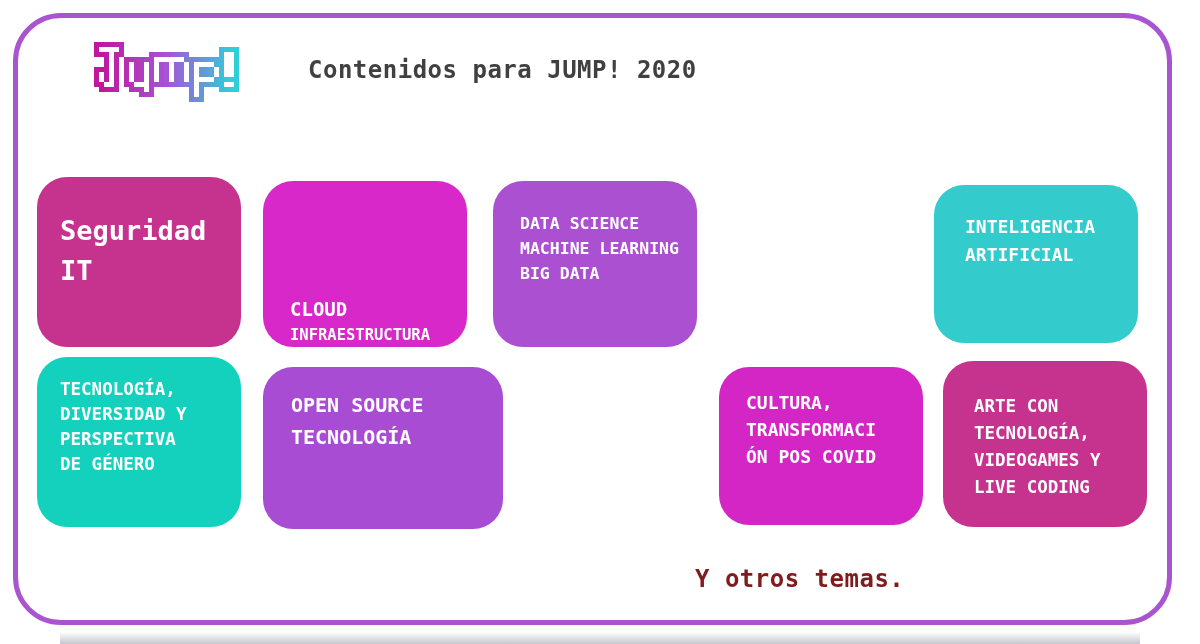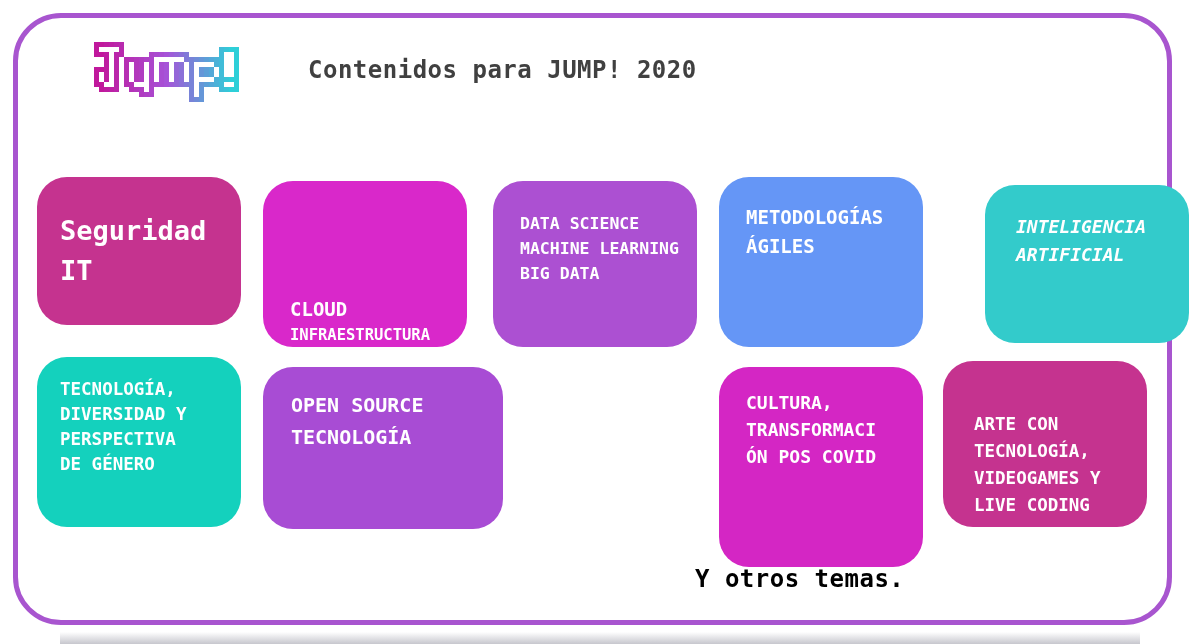--- a/index.html
+++ b/index.html
@@ -16,41 +16,41 @@
   .title{
     position:absolute;left:290px;top:38px;margin:0;
     font-size:24px;font-weight:700;letter-spacing:0.5px;
   }
   .card{
     position:absolute;border-radius:30px;color:#ffffff;
     box-sizing:border-box;display:flex;flex-direction:column;
   }
   .card-text{white-space:pre;font-weight:700;}
   
-  .c1{left:19px;top:159px;width:204px;height:148px;padding:34px 0 0 23px;}
+  .c1{left:19px;top:159px;width:204px;height:170px;padding:34px 0 0 23px;}
   .c1 .card-text{font-size:27px;line-height:40px;}
   .c2{left:245px;top:163px;width:204px;height:166px;padding:40px 0 0 27px;}
   .c2 .t{font-size:19px;line-height:28px;font-weight:700;white-space:pre;}
   .c2 .s{font-size:15.5px;line-height:24px;font-weight:700;white-space:pre;}
   .c3{left:475px;top:163px;width:204px;height:166px;padding:30px 0 11px 27px;}
   .c3 .card-text{font-size:16.5px;line-height:25px;}
   .c4{left:701px;top:159px;width:204px;height:170px;padding:26px 0 0 27px;}
   .c4 .card-text{font-size:19px;line-height:29px;}
-  .c5{left:967px;top:167px;width:204px;height:158px;padding:28px 0 0 31px;font-style:italic;}
+  .c5{left:916px;top:167px;width:204px;height:158px;padding:28px 0 0 31px;}
   .c5 .card-text{font-size:18px;line-height:28px;}
   
   .c6{left:19px;top:339px;width:204px;height:170px;padding:20px 0 0 23px;}
   .c6 .card-text{font-size:17.5px;line-height:25px;}
   .c7{left:245px;top:349px;width:240px;height:162px;padding:22px 0 0 28px;}
   .c7 .card-text{font-size:20px;line-height:32px;}
   .c8{left:475px;top:343px;width:204px;height:166px;padding:44px 0 0 25px;}
   .c8 .card-text{font-size:20px;line-height:30px;}
-  .c9{left:701px;top:349px;width:204px;height:200px;padding:22px 0 0 27px;}
+  .c9{left:701px;top:349px;width:204px;height:158px;padding:22px 0 0 27px;}
   .c9 .card-text{font-size:18px;line-height:27px;}
-  .c10{left:925px;top:343px;width:204px;height:166px;padding:32px 0 8px 31px;justify-content:flex-end;}
+  .c10{left:925px;top:343px;width:204px;height:166px;padding:32px 0 0 31px;}
   .c10 .card-text{font-size:17.5px;line-height:27px;}
   .footer-note{
     position:absolute;left:677px;top:547px;
     font-size:24px;font-weight:700;letter-spacing:0.5px;
   }
   .bottom-shade{
     position:absolute;left:60px;right:60px;bottom:0;height:12px;
     background:linear-gradient(to bottom,rgba(255,255,255,0),rgba(130,130,145,0.45));
     pointer-events:none;
   }
@@ -368,24 +368,20 @@
     <div class="t">CLOUD</div>
     <div class="s">INFRAESTRUCTURA</div>
   </div>
 
   <div class="card c3" style="background-color: rgb(172, 80, 210);">
     <div class="card-text">DATA SCIENCE
 MACHINE LEARNING
 BIG DATA</div>
   </div>
 
-  <div class="card c4" style="background-color: rgb(101, 150, 246);">
-    <div class="card-text">METODOLOGÍAS
-ÁGILES</div>
-  </div>
 
   <div class="card c5" style="background-color: rgb(51, 203, 203);">
     <div class="card-text">INTELIGENCIA
 ARTIFICIAL</div>
   </div>
 
   <div class="card c6" style="background-color: rgb(20, 209, 189);">
     <div class="card-text">TECNOLOGÍA,
 DIVERSIDAD Y
 PERSPECTIVA
@@ -404,17 +400,17 @@
 ÓN POS COVID</div>
   </div>
 
   <div class="card c10" style="background-color: rgb(197, 51, 143);">
     <div class="card-text">ARTE CON
 TECNOLOGÍA,
 VIDEOGAMES Y
 LIVE CODING</div>
   </div>
 
-  <div class="footer-note" style="color: #000000;">Y otros temas.</div>
+  <div class="footer-note" style="color: #7f1d1d;">Y otros temas.</div>
 
 </div>
 
 <div class="bottom-shade"></div>
 
 </body></html>

